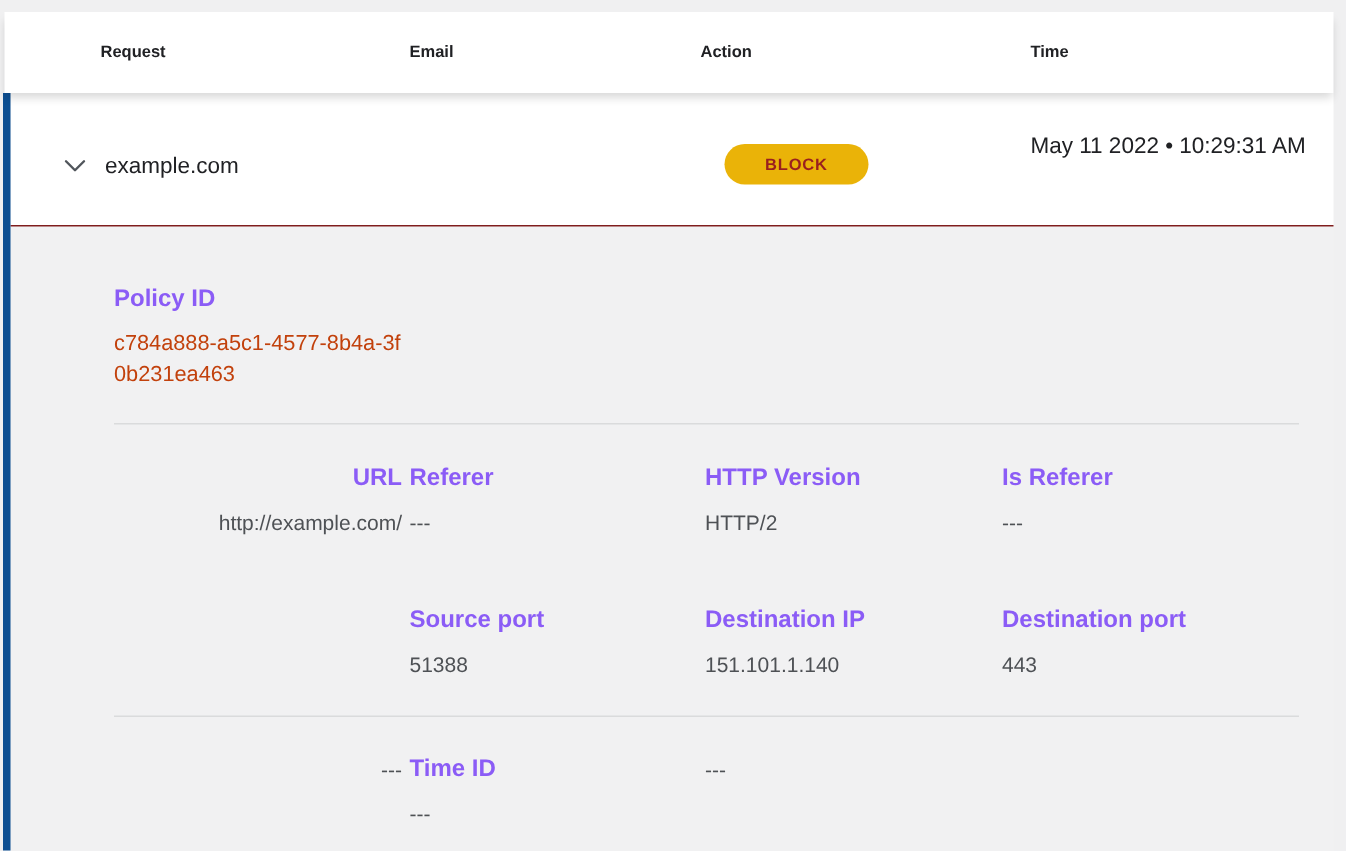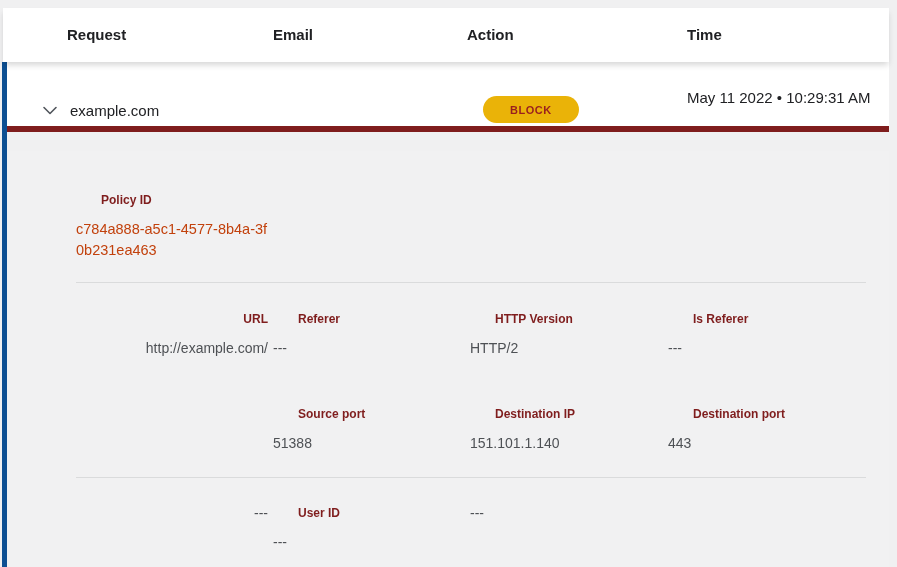--- a/index.html
+++ b/index.html
@@ -9,37 +9,37 @@
   .screen { position:relative; width:897px; height:567px; background:#f0f0f1; }
 
   
   .table-header {
     position:absolute; left:3px; top:8px; width:886px; height:54px;
     background:#ffffff; z-index:3;
     box-shadow:0 4px 6px -1px rgba(0,0,0,0.16);
   }
   .table-header .col {
     position:absolute; top:0; height:54px; line-height:54px;
-    font-size:15px; font-weight:700; color:#202124; white-space:nowrap;
+    font-size:11px; font-weight:700; color:#202124; white-space:nowrap;
   }
   .col-request { left:64px; }
   .col-email   { left:270px; }
   .col-action  { left:464px; }
   .col-time    { left:684px; }
 
   
   .accent-border {
     position:absolute; left:2px; top:62px; width:5px; height:505px;
     background:#0d4f92; z-index:2;
   }
 
   
   .log-row {
-    position:absolute; left:7px; top:62px; width:882px; height:70px;
-    background:#ffffff; border-bottom:6px solid #7f1d1d; z-index:1; cursor:pointer;
+    position:absolute; left:7px; top:62px; width:882px; height:89px;
+    background:#ffffff; border-bottom:1px solid #7f1d1d; z-index:1; cursor:pointer;
   }
   .chevron-btn {
     position:absolute; left:32px; top:38px; width:22px; height:22px;
     background:none; border:none; cursor:pointer; display:flex;
     align-items:center; justify-content:center; padding:0;
   }
   .request-text {
     position:absolute; left:63px; top:38px; font-size:15px; color:#202124;
     line-height:22px; white-space:nowrap;
   }
@@ -54,21 +54,21 @@
   .time-text {
     position:absolute; left:680px; top:24px; width:192px;
     font-size:15px; line-height:24px; color:#202124;
   }
 
   
   .details-panel {
     position:absolute; left:7px; top:151px; width:882px; height:416px;
     background:#f1f1f2;
   }
-  .field-label { font-size:12px; font-weight:700; color:#7f1d1d; line-height:20px; margin-bottom:9px; white-space:nowrap;margin-left:25px; }
+  .field-label { font-size:16px; font-weight:700; color:#8b5cf6; line-height:20px; margin-bottom:9px; white-space:nowrap; }
   .field-value { font-size:14px; color:#4e5155; line-height:20px; }
   .cell { position:absolute; width:192px; }
   .policy-cell { left:69px; top:39px; width:200px; }
   .policy-link {
     display:block; font-size:14.5px; line-height:21px; color:#c2410c;
     text-decoration:none; width:196px; word-break:break-all; cursor:pointer;
   }
   .divider { position:absolute; left:69px; width:790px; height:1px; background:#dadbdc; }
   .divider-1 { top:131px; }
   .divider-2 { top:326px; }
@@ -140,21 +140,21 @@
       <div class="field-label">Destination port</div>
       <div class="field-value">443</div>
     </div>
 
     <div class="divider divider-2"></div>
 
     <div class="cell rowc col1">
       <div class="field-value">---</div>
     </div>
     <div class="cell rowc col2">
-      <div class="field-label">User ID</div>
+      <div class="field-label">Time ID</div>
       <div class="field-value">---</div>
     </div>
     <div class="cell rowc col3">
       <div class="field-value">---</div>
     </div>
 
   </div>
 </div>
 
 </body></html>

